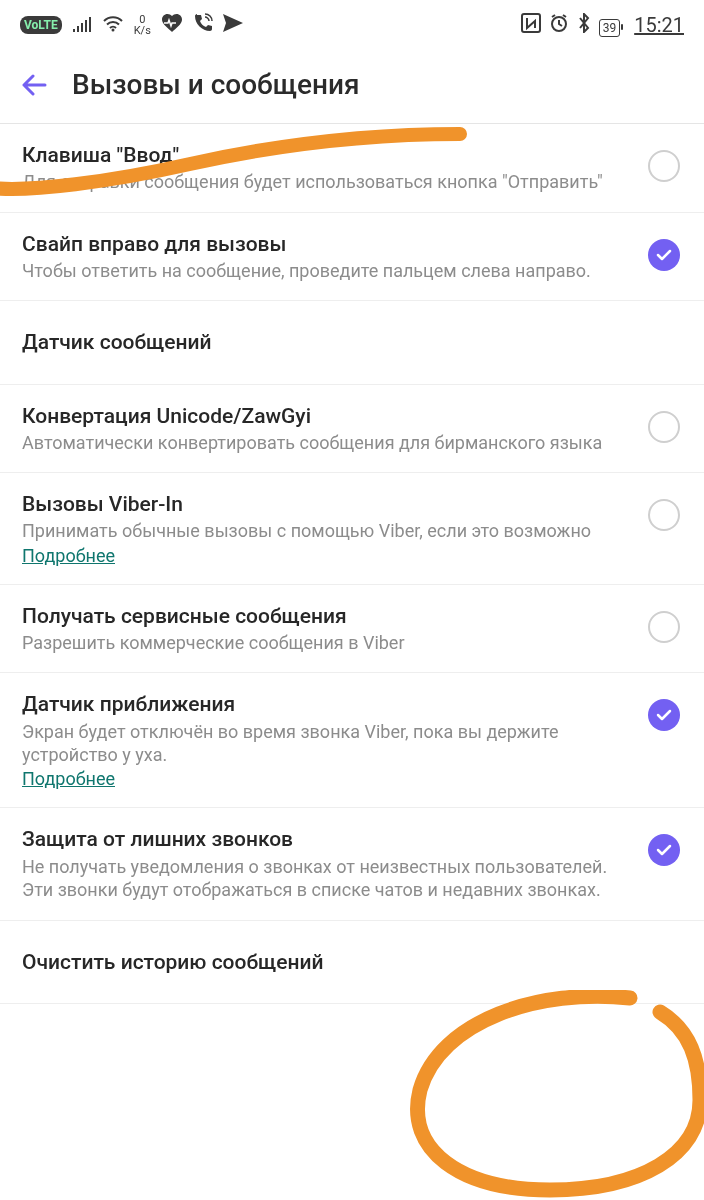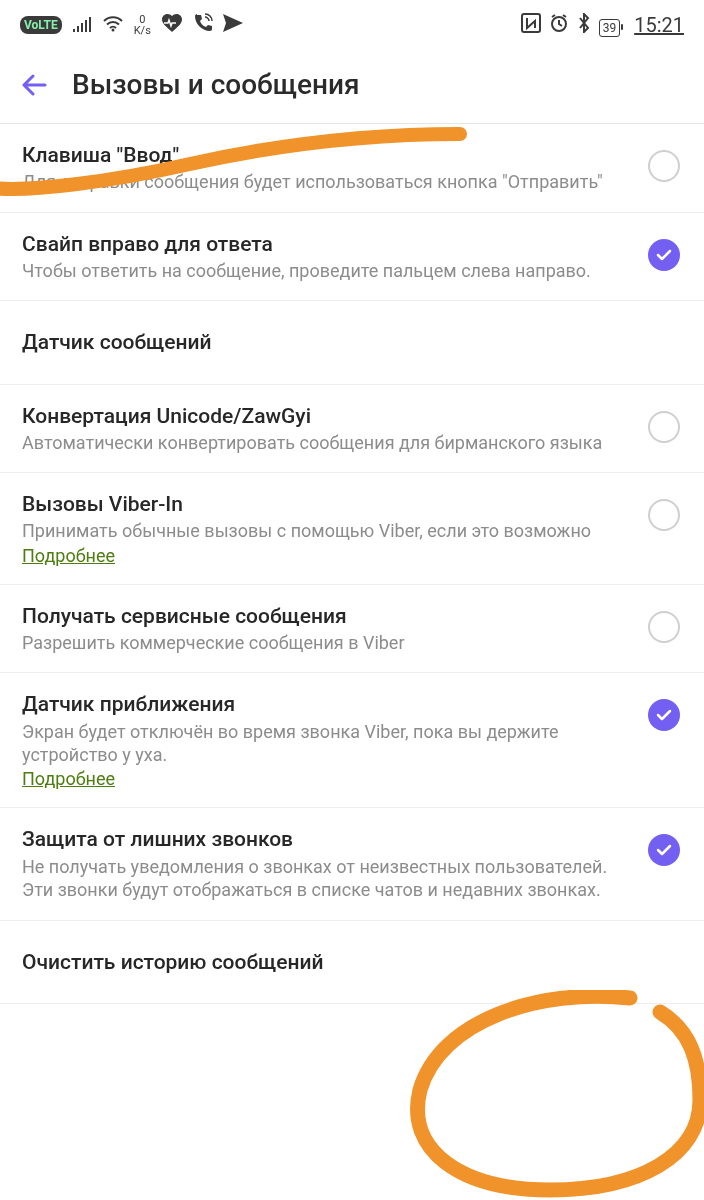--- a/index.html
+++ b/index.html
@@ -67,21 +67,21 @@
     font-weight: 500;
     line-height: 1.25;
   }
   .item-sub {
     font-size: 18px;
     color: #8c8c8c;
     line-height: 1.3;
     margin-top: 2px;
   }
   .item-link {
-    color: #4d7c0f;
+    color: #0f766e;
     font-size: 18px;
     text-decoration: underline;
     display:inline-block;
     margin-top:2px;
   }
   .check-slot {
     width: 36px; height: 36px;
     flex-shrink: 0;
     display: flex; align-items:center; justify-content:center;
     margin-top: 6px;
@@ -187,21 +187,21 @@
       <div class="item-body">
         <div class="item-title">Клавиша "Ввод"</div>
         <div class="item-sub">Для отправки сообщения будет использоваться кнопка "Отправить"</div>
       </div>
       <div class="check-slot">
         <div class="radio-empty"></div>
       </div>
     </div>
     <div class="item">
       <div class="item-body">
-        <div class="item-title">Свайп вправо для ответа</div>
+        <div class="item-title">Свайп вправо для вызовы</div>
         <div class="item-sub">Чтобы ответить на сообщение, проведите пальцем слева направо.</div>
       </div>
       <div class="check-slot">
         <div class="radio-checked">
           <svg viewBox="0 0 18 18">
             <path fill="none" stroke="#fff" stroke-width="2.5" stroke-linecap="round" stroke-linejoin="round" d="M3 9l4 4 8-8"></path>
           </svg>
         </div>
       </div>
     </div>

